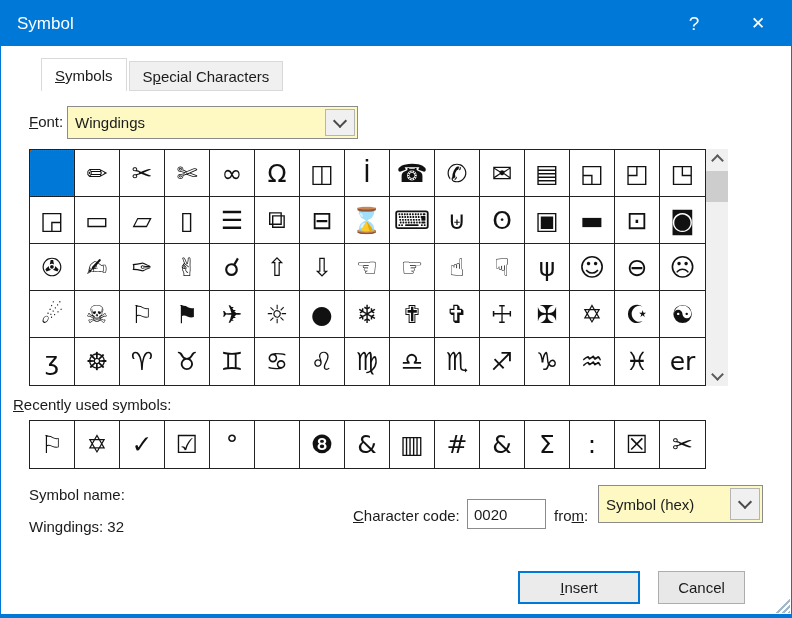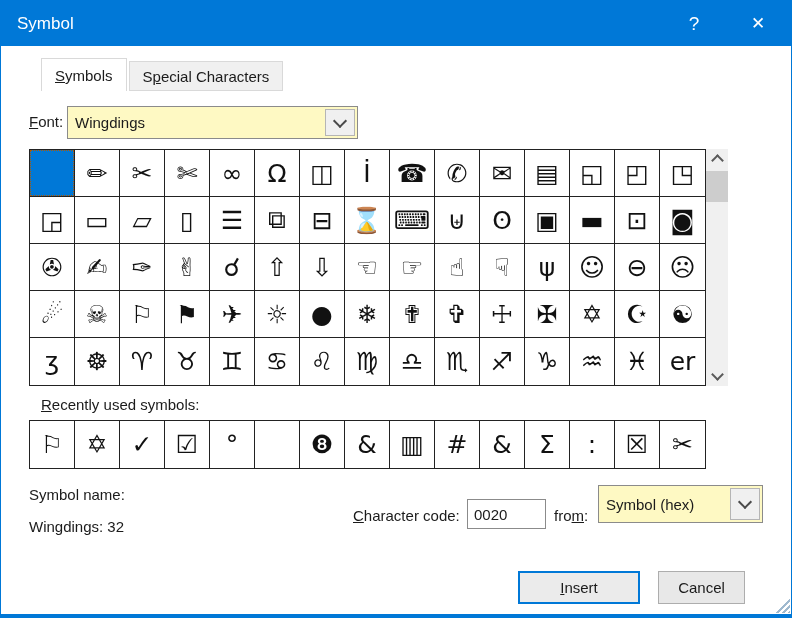--- a/index.html
+++ b/index.html
@@ -172,21 +172,21 @@
   <div class="sbar">
     <div class="arrow up">
         <span class="chev"></span>
       </div>
     <div class="thumb"></div>
     <div class="arrow down">
         <span class="chev"></span>
       </div>
   </div>
 
-  <div class="lbl" style="left:40px;top:395px;text-align:right;"><span class="ul">R</span><span>ecently used symbols:</span></div>
+  <div class="lbl" style="left:12px;top:395px;text-align:right;"><span class="ul">R</span><span>ecently used symbols:</span></div>
   <div class="sym-grid recent-grid" style="left:28px;top:419px;">
       <div class="cell">⚐</div>
       <div class="cell">✡</div>
       <div class="cell">✓</div>
       <div class="cell">☑</div>
       <div class="cell">°</div>
       <div class="cell"></div>
       <div class="cell">❽</div>
       <div class="cell">&amp;</div>
       <div class="cell">▥</div>

